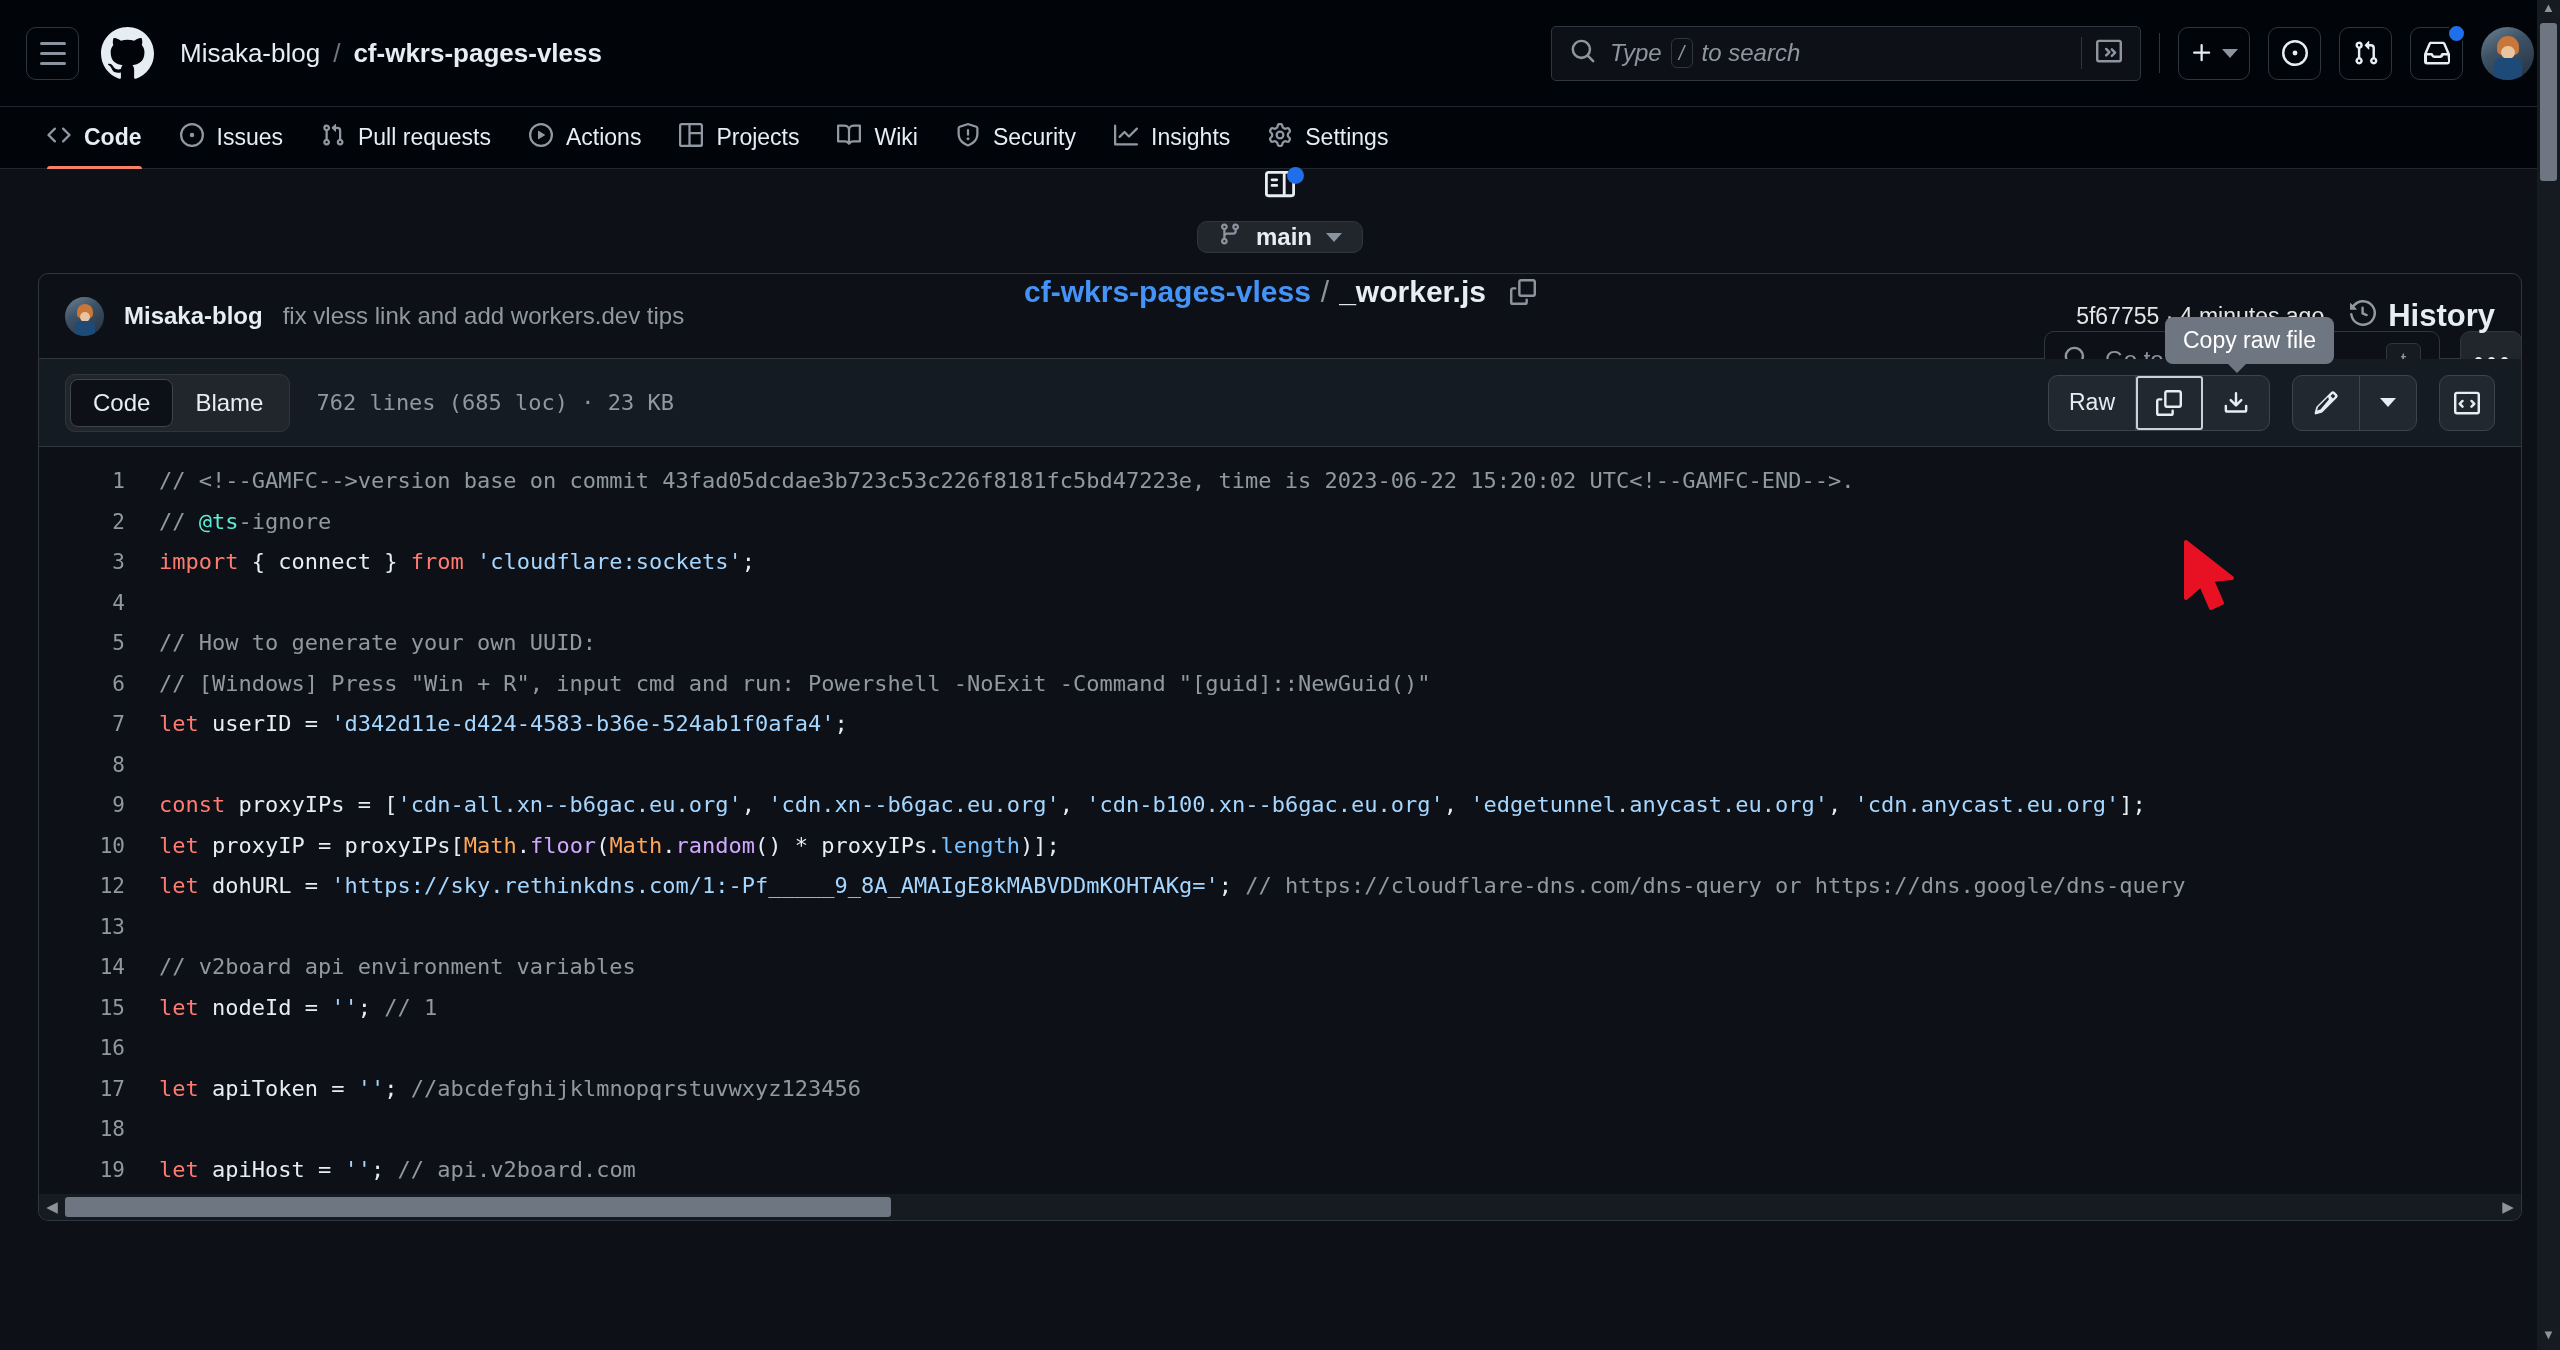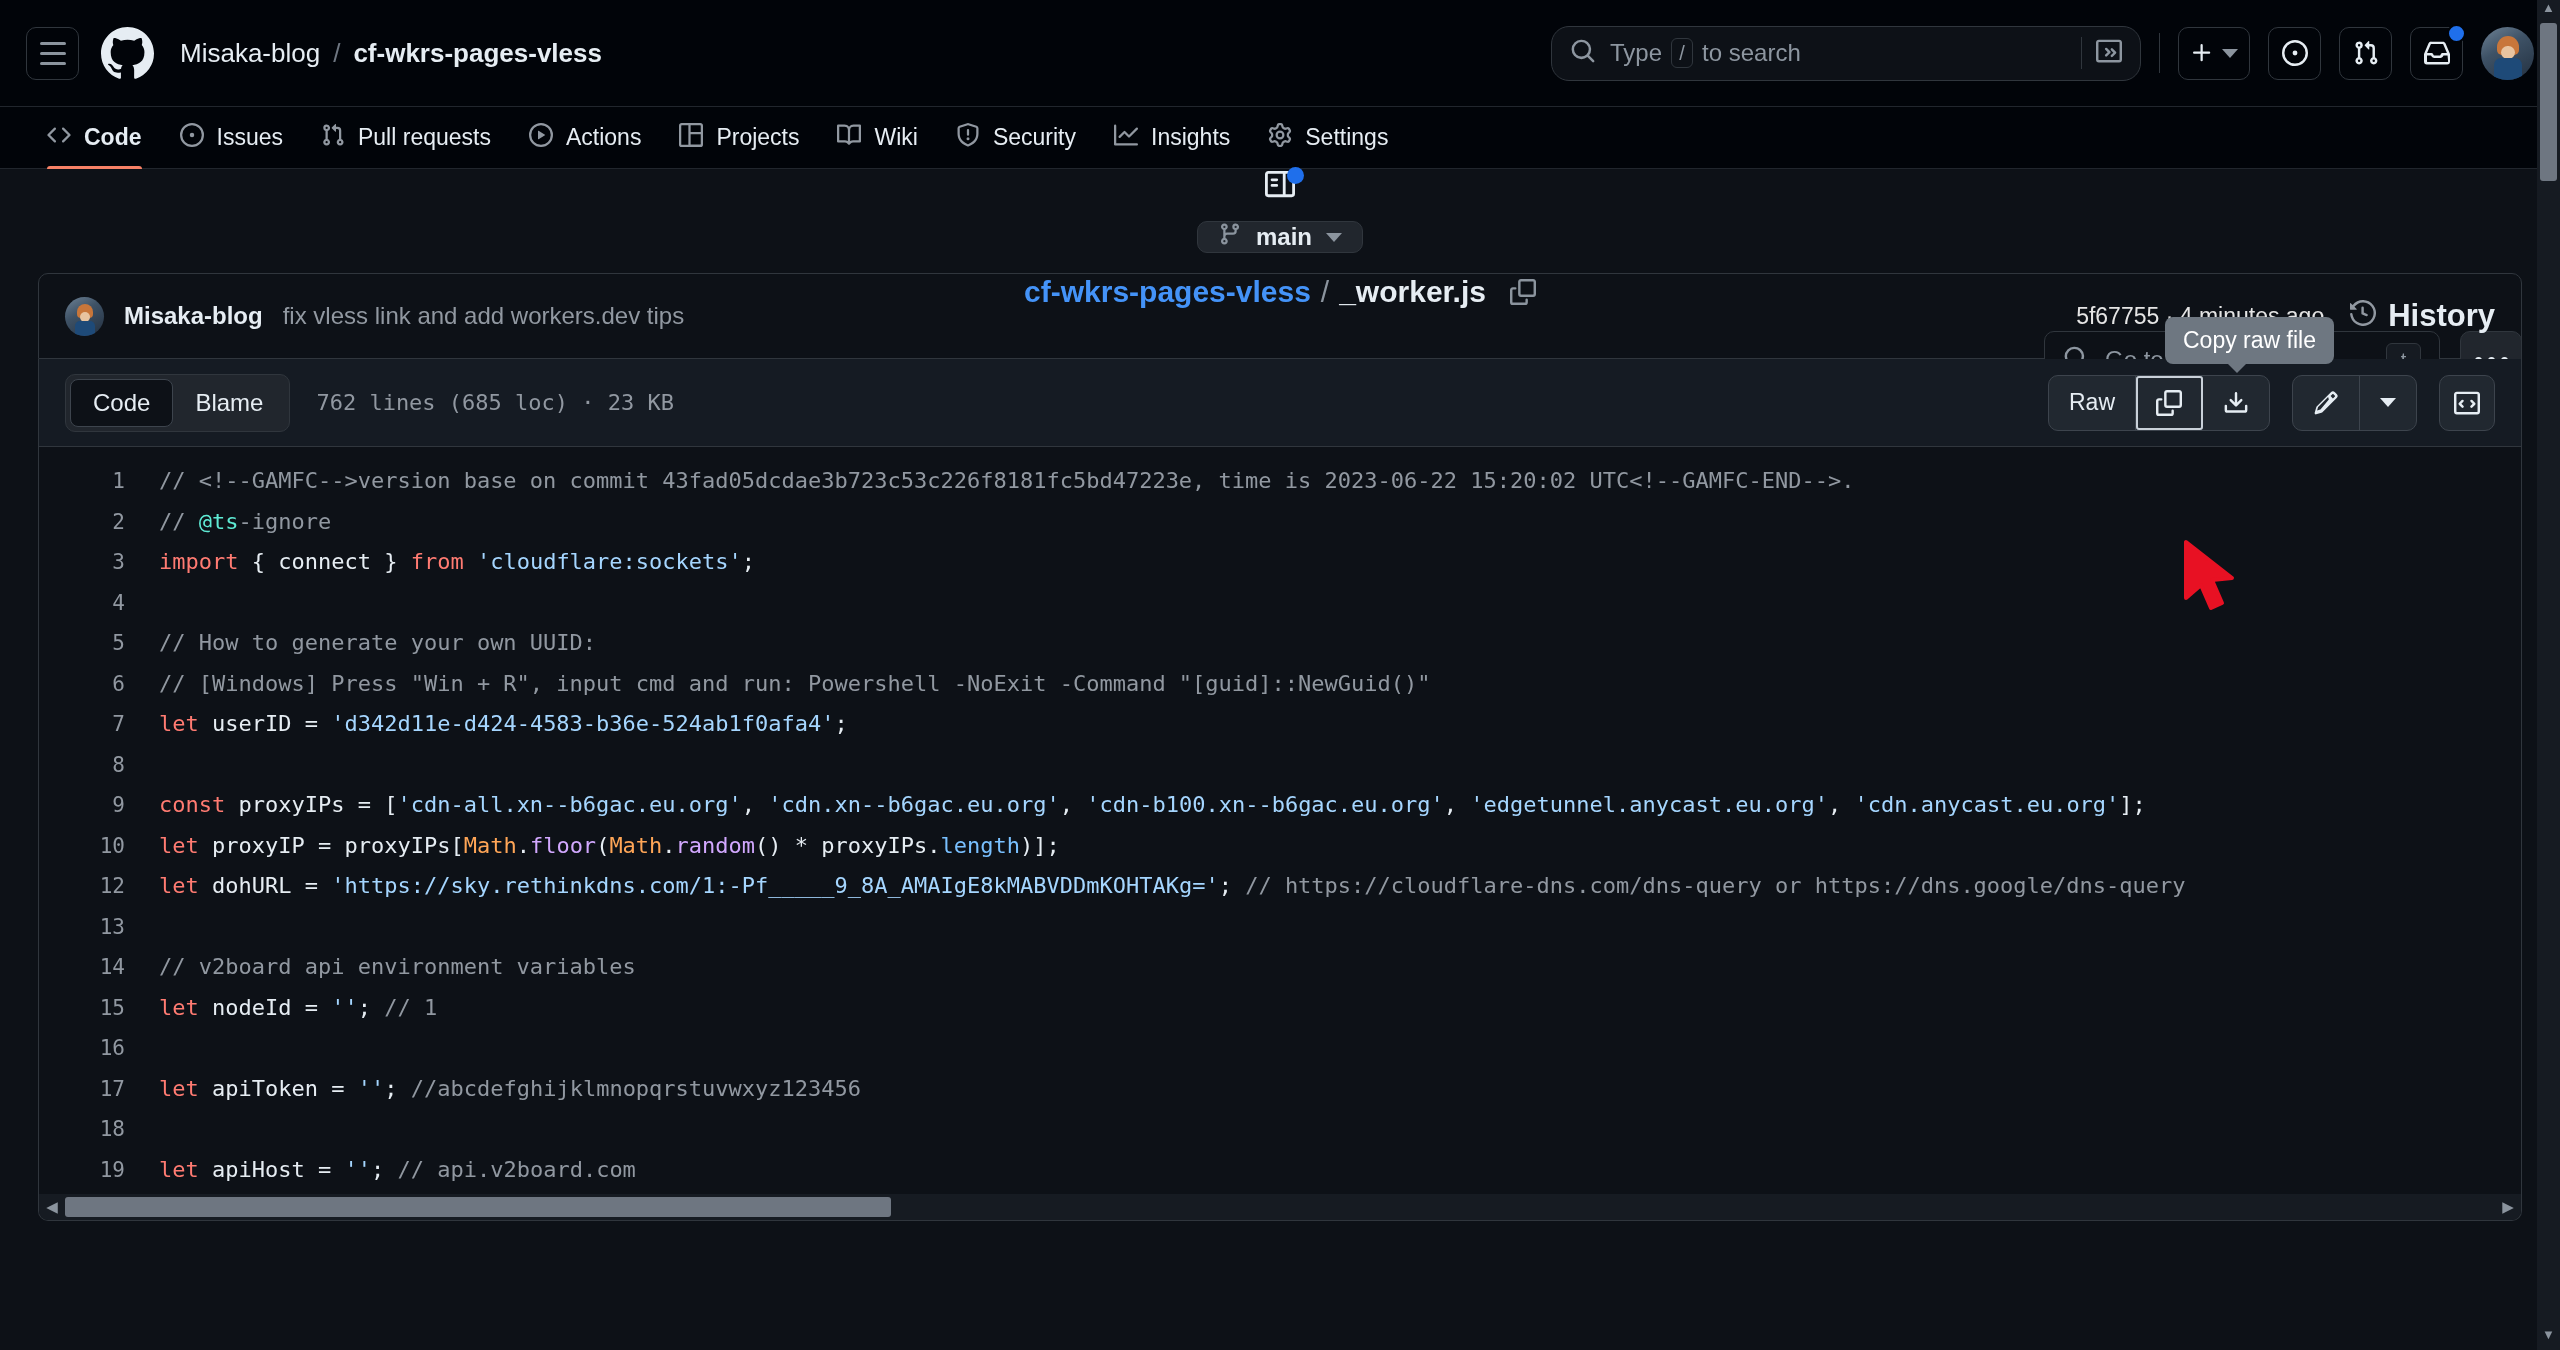--- a/index.html
+++ b/index.html
@@ -38,25 +38,26 @@
   .breadcrumb-top .sep { color: #6e7681; font-weight: 300;}
   .breadcrumb-top .repo { color: #e6edf3; font-weight: 700; }
 
   .header-right {
     margin-left: auto;
     display: flex; align-items: center; gap: 18px;
   }
   .search-box {
     width: 590px; height: 55px;
     border: 1px solid #30363d;
-    border-radius: 18px;
+    border-radius: 5px;
     background: #0d1117;
     display: flex; align-items: center;
     padding: 0 18px;
     gap: 14px;
+    font-style: italic;
   }
   .search-box .ph { color: #8d96a0; font-size: 24px; display:flex; align-items:center; gap: 9px; }
   .kbd-slash {
     border: 1px solid #30363d; border-radius: 6px;
     min-width: 22px; height: 30px; line-height: 28px; text-align:center;
     font-size: 20px; color: #8d96a0; padding: 0 5px; display:inline-block;
   }
   .search-box .divider { margin-left: auto; width: 1px; height: 32px; background: #30363d; }
   .term-icon { color: #8d96a0; }
 

